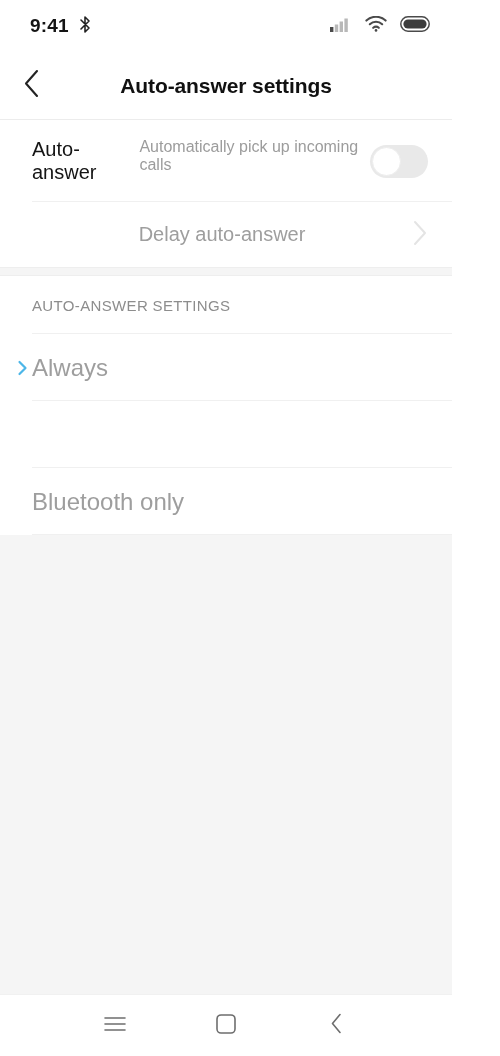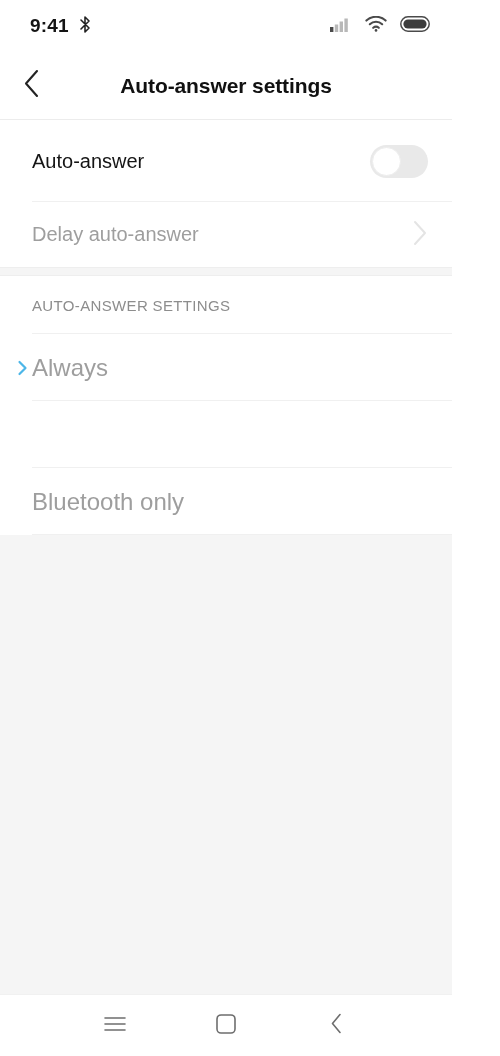--- a/index.html
+++ b/index.html
@@ -127,21 +127,20 @@
     right: 0;
     bottom: 0;
     height: 1px;
     background: #f0f0f0;
   }
 
   .row.no-divider::after { display: none; }
 
   .row-texts {
     display: flex;
-    flex-direction: column;
     justify-content: center;
     gap: 6px;
     flex: 1 1 auto;
     min-width: 0;
   }
 
   .row-title {
     font-size: 20px;
     color: #151515;
     line-height: 1.15;
@@ -321,20 +320,21 @@
     <div class="page-title">Auto-answer settings</div>
   </div>
 
   <div class="content">
 
     <div class="group">
 
       <div class="row tall">
         <div class="row-texts">
           <div class="row-title">Auto-answer</div>
+          <div class="row-subtitle">Automatically pick up incoming calls</div>
         </div>
         <div class="toggle">
           <div class="knob"></div>
         </div>
       </div>
 
       <div class="row no-divider">
         <div class="row-texts">
           <div class="row-title muted">Delay auto-answer</div>
         </div>

